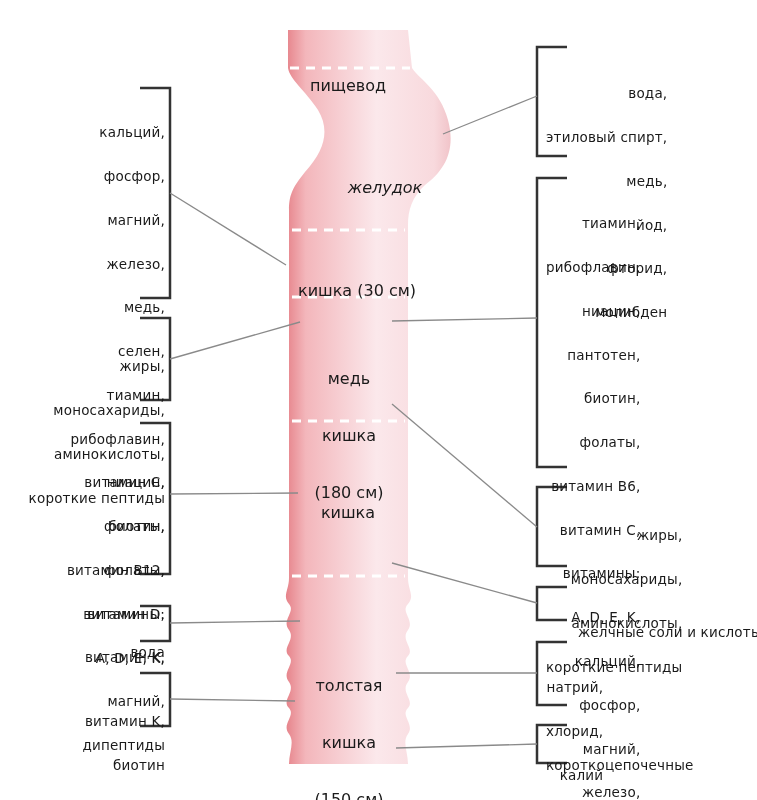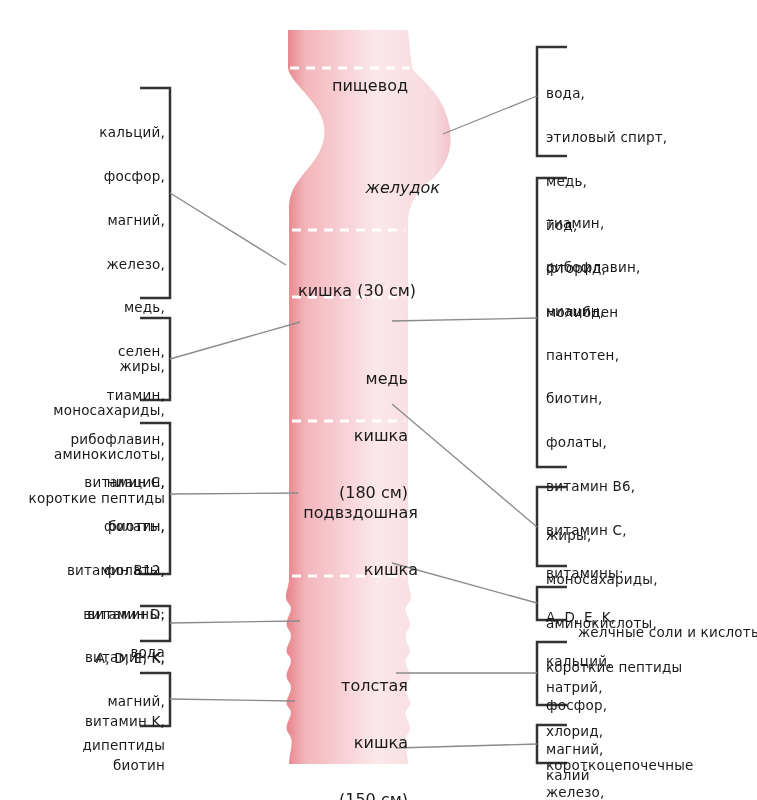--- a/index.html
+++ b/index.html
@@ -2,22 +2,22 @@
 <html><head>
 <meta charset="utf-8">
 <style>
   html, body { margin: 0; padding: 0; background: #ffffff; }
   body { width: 757px; height: 800px; position: relative; overflow: hidden;
          font-family: "DejaVu Sans", sans-serif; color: #1a1a1a; }
   #diagram { position: absolute; left: 0; top: 0; width: 757px; height: 800px; }
   .lbl { position: absolute; font-size: 13.5px; line-height: 14.6px; letter-spacing: 0.2px;
          font-family: "DejaVu Sans", sans-serif; white-space: pre; color: #1a1a1a; }
   .lbl.right { text-align: right; }
-  .lbl.left { text-align: left; }
-  .seg { position: absolute; text-align: right; font-size: 16px; line-height: 19px;
+  .lbl.left { text-align: right; }
+  .seg { position: absolute; text-align: center; font-size: 16px; line-height: 19px;
          font-family: "DejaVu Sans", sans-serif; color: #1a1a1a; white-space: pre; }
   .line { display: block; }
 </style>
 </head>
 <body>
 
 <svg id="diagram" width="757" height="800" viewBox="0 0 757 800" xmlns="http://www.w3.org/2000/svg">
   <defs>
     <linearGradient id="tubeGrad" x1="0" x2="1" y1="0" y2="0">
       <stop offset="0" stop-color="#e6838a"></stop>
@@ -107,21 +107,20 @@
 </div>
 <div class="seg" style="left:298px; top:243px; width:210px; text-align:left;">
   <span class="line">кишка (30 см)</span>
 </div>
 <div class="seg" style="left:290px; top:331px; width:118px;">
   <span class="line">медь</span>
   <span class="line">кишка</span>
   <span class="line">(180 см)</span>
 </div>
 <div class="seg" style="left:278px; top:465px; width:140px;">
-  <span class="line">подвздошная</span>
   <span class="line">кишка</span>
 </div>
 <div class="seg" style="left:290px; top:638px; width:118px;">
   <span class="line">толстая</span>
   <span class="line">кишка</span>
   <span class="line">(150 см)</span>
 </div>
 
 <div class="lbl right" style="right:592px; top:96px;">
   <span class="line">кальций,</span>

